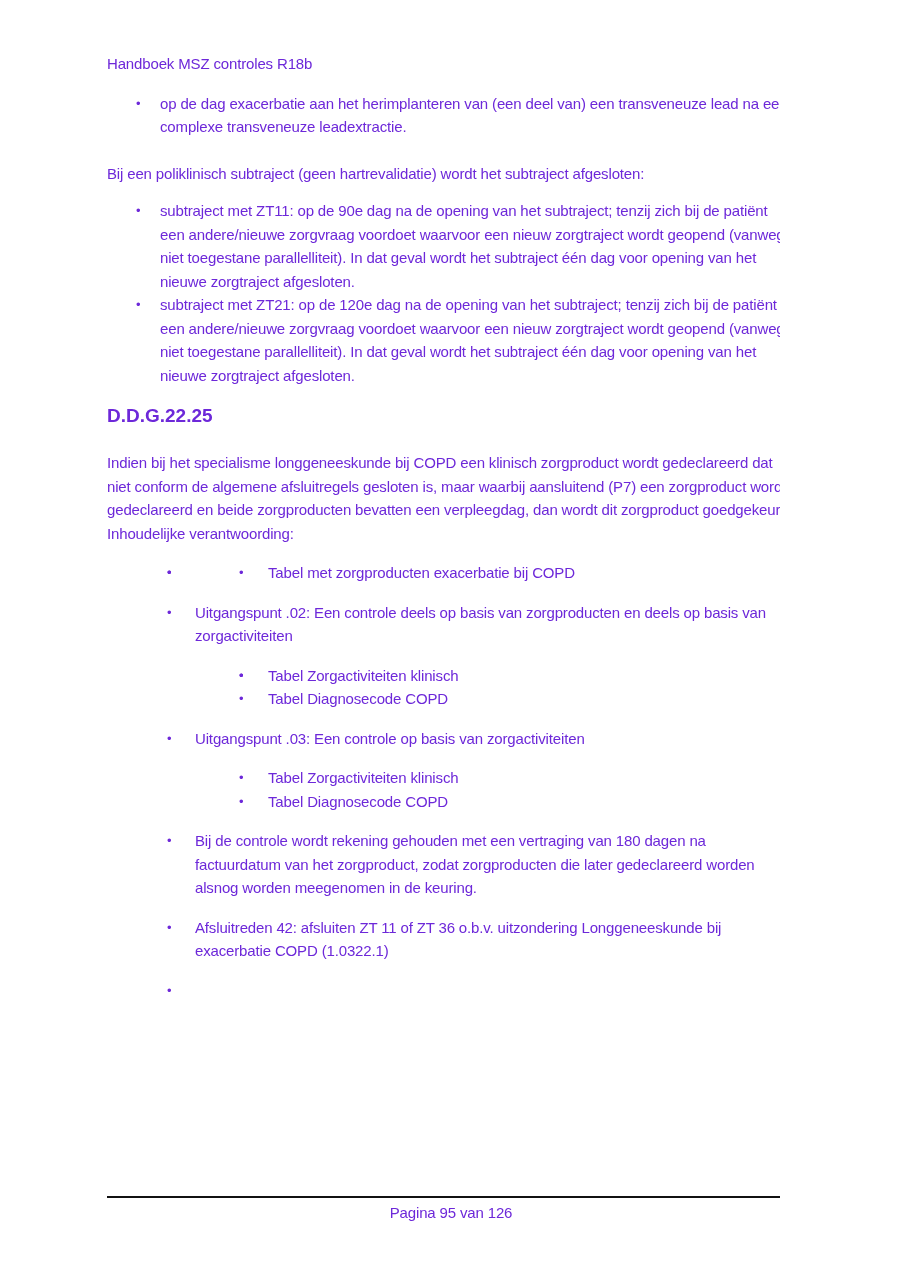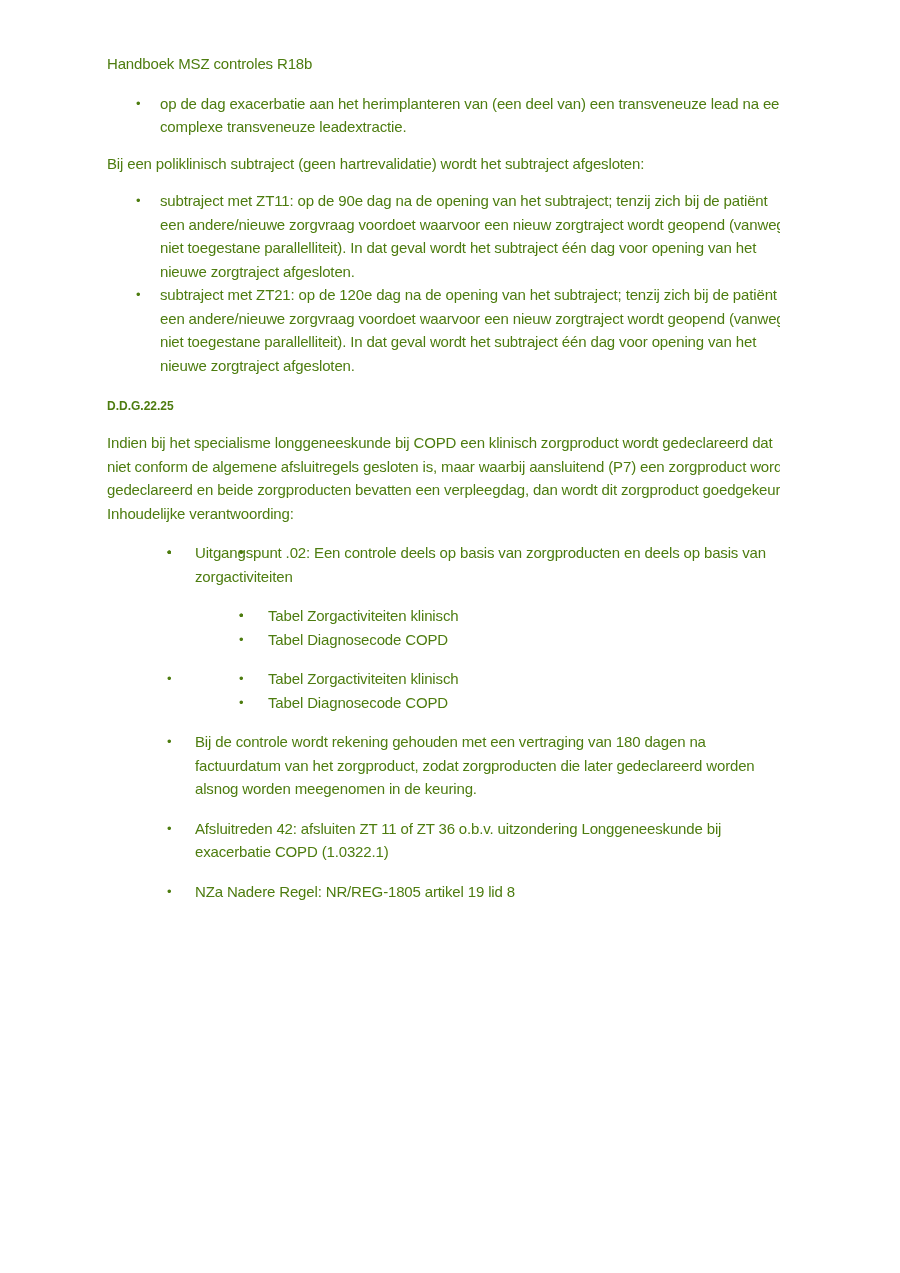--- a/index.html
+++ b/index.html
@@ -6,21 +6,21 @@
     margin: 0;
     padding: 0;
     background: #ffffff;
   }
   .page {
     position: relative;
     width: 780px;
     height: 1273px;
     background: #ffffff;
     font-family: "Liberation Sans", "DejaVu Sans", sans-serif;
-    color: #4d7c0f;
+    color: #6d28d9;
     font-size: 15px;
     line-height: 23.5px;
     letter-spacing: -0.15px;
     overflow: hidden;
   }
   .content {
     position: absolute;
     left: 107px;
     top: 52px;
     width: 688px;
@@ -39,25 +39,25 @@
   
   .li.t1 { padding-left: 53px; }
   .li.t1 .marker { left: 29px; }
   
   .li.l1 { padding-left: 88px; }
   .li.l1 .marker { left: 60px; }
   
   .li.l2 { padding-left: 161px; }
   .li.l2 .marker { left: 132px; }
 
-  .para { margin-top: 13px; }
+  .para { margin-top: 23px; }
   .zt-list { margin-top: 14px; }
   .section-heading {
     margin-top: 17px;
-    font-size: 12px;
+    font-size: 19px;
     line-height: 24px;
     font-weight: bold;
     letter-spacing: 0;
   }
   .vlist .li { margin-top: 16px; }
   .vlist .li.tight { margin-top: 0; }
 
   .footer {
     position: absolute;
     left: 107px;
@@ -108,20 +108,21 @@
       <div class="li l1">
         <span class="marker">•</span>
       </div>
 
       <div class="li l1">
         <span class="marker">•</span>
       </div>
 
       <div class="li l2">
         <span class="marker">•</span>
+        <span>Tabel met zorgproducten exacerbatie bij COPD</span>
       </div>
 
       <div class="li l1">
         <span class="marker">•</span>
         <span>Uitgangspunt .02: Een controle deels op basis van zorgproducten en deels op basis van zorgactiviteiten</span>
       </div>
 
       <div class="li l2">
         <span class="marker">•</span>
       </div>
@@ -131,20 +132,21 @@
         <span>Tabel Zorgactiviteiten klinisch</span>
       </div>
 
       <div class="li l2 tight">
         <span class="marker">•</span>
         <span>Tabel Diagnosecode COPD</span>
       </div>
 
       <div class="li l1">
         <span class="marker">•</span>
+        <span>Uitgangspunt .03: Een controle op basis van zorgactiviteiten</span>
       </div>
 
       <div class="li l2">
         <span class="marker">•</span>
         <span>Tabel Zorgactiviteiten klinisch</span>
       </div>
 
       <div class="li l2 tight">
         <span class="marker">•</span>
         <span>Tabel Diagnosecode COPD</span>
@@ -155,19 +157,21 @@
         <span>Bij de controle wordt rekening gehouden met een vertraging van 180 dagen na factuurdatum van het zorgproduct, zodat zorgproducten die later gedeclareerd worden alsnog worden meegenomen in de keuring.</span>
       </div>
 
       <div class="li l1">
         <span class="marker">•</span>
         <span>Afsluitreden 42: afsluiten ZT 11 of ZT 36 o.b.v. uitzondering Longgeneeskunde bij exacerbatie COPD (1.0322.1)</span>
       </div>
 
       <div class="li l1">
         <span class="marker">•</span>
-        <span>NZa Nadere Regel: NR/REG-1805 artikel 19 lid 8</span>
       </div>
 
     </div>
   </div>
 
+  <div class="footer">
+    <span class="page-num">Pagina 95 van 126</span>
+  </div>
 </div>
 
 </body></html>

